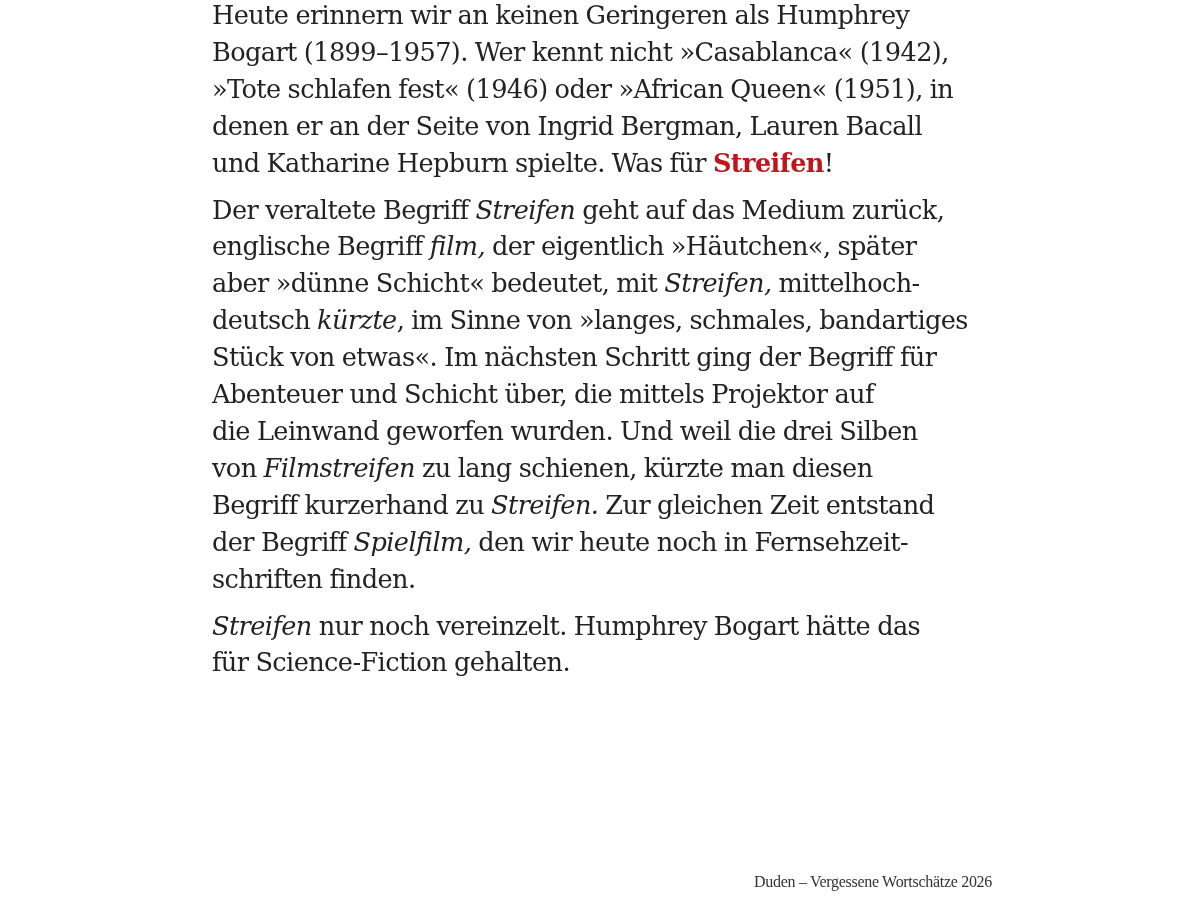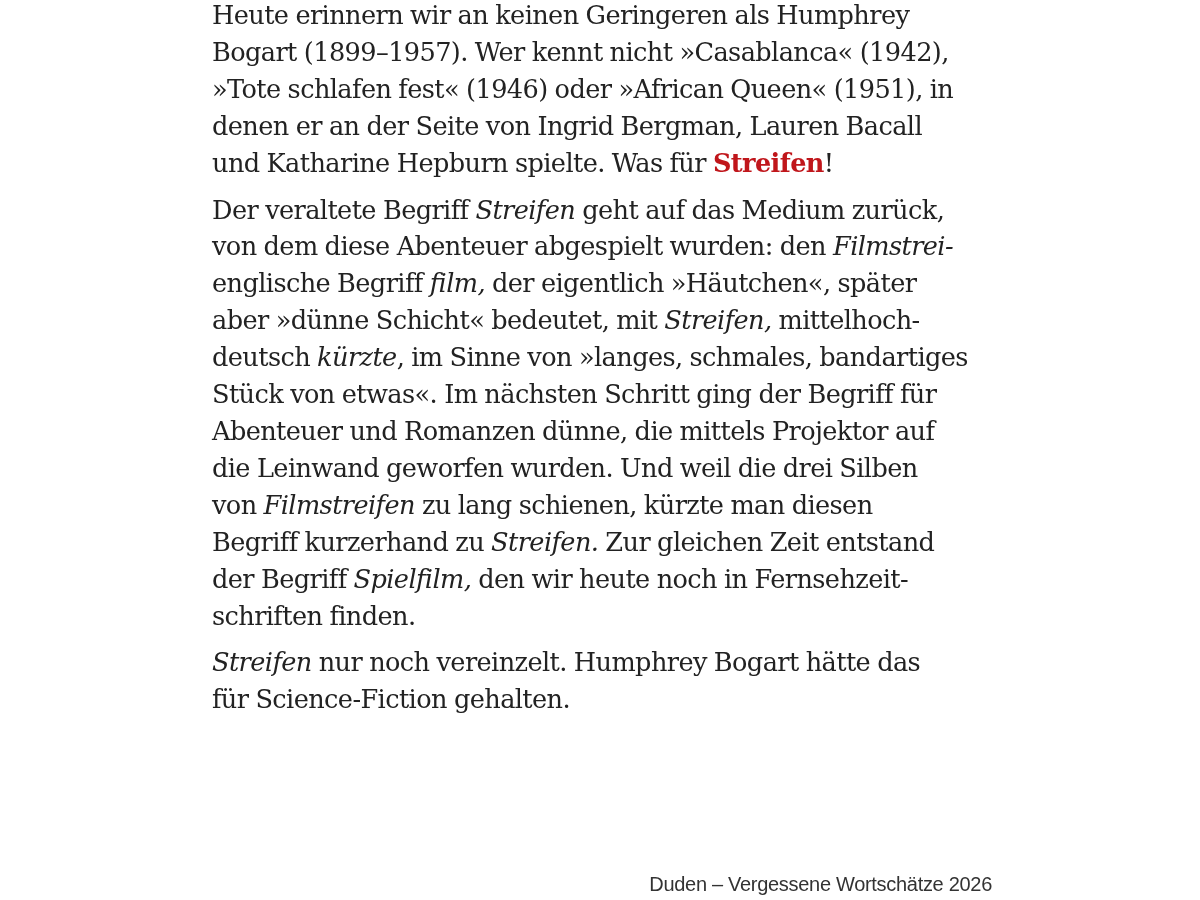--- a/index.html
+++ b/index.html
@@ -37,47 +37,46 @@
     }
     .it { font-style: italic; }
     .accent {
       color: #c0161b;
       font-weight: bold;
     }
     .footer {
       position: absolute;
       right: 208px;
       top: 873px;
-      font-family: Liberation Sans, sans-serif;
-      font-size: 20px;
+      font-family: Liberation Serif, serif;
+      font-size: 16px;
       color: #333333;
       letter-spacing: -0.3px;
       white-space: nowrap;
     }
   </style>
 </head>
 <body>
 
 <div class="page">
   <div class="article" id="article">
       <p>
         <span class="line"><span>Heute erinnern wir an keinen Geringeren als Humphrey</span></span>
         <span class="line"><span>Bogart (1899–1957). Wer kennt nicht »Casablanca« (1942),</span></span>
         <span class="line"><span>»Tote schlafen fest« (1946) oder »African Queen« (1951), in</span></span>
         <span class="line"><span>denen er an der Seite von Ingrid Bergman, Lauren Bacall</span></span>
         <span class="line"><span>und Katharine Hepburn spielte. Was für </span><span class="accent">Streifen</span><span>!</span></span>
       </p>
       <p>
         <span class="line"><span>Der veraltete Begriff </span><span class="it">Streifen</span><span> geht auf das Medium zurück,</span></span>
-        <span class="line"><span>von dem diese Abenteuer abgespielt wurden: den </span><span class="it">Filmstrei-</span></span>
         <span class="line"><span>englische Begriff </span><span class="it">film,</span><span> der eigentlich »Häutchen«, später</span></span>
         <span class="line"><span>aber »dünne Schicht« bedeutet, mit </span><span class="it">Streifen,</span><span> mittelhoch-</span></span>
         <span class="line"><span>deutsch </span><span class="it">kürzte</span><span>, im Sinne von »langes, schmales, bandartiges</span></span>
         <span class="line"><span>Stück von etwas«. Im nächsten Schritt ging der Begriff für</span></span>
-        <span class="line"><span>Abenteuer und Romanzen dünne, die mittels Projektor auf</span></span>
+        <span class="line"><span>Abenteuer und Schicht über, die mittels Projektor auf</span></span>
         <span class="line"><span>die Leinwand geworfen wurden. Und weil die drei Silben</span></span>
         <span class="line"><span>von </span><span class="it">Filmstreifen</span><span> zu lang schienen, kürzte man diesen</span></span>
         <span class="line"><span>Begriff kurzerhand zu </span><span class="it">Streifen.</span><span> Zur gleichen Zeit entstand</span></span>
         <span class="line"><span>der Begriff </span><span class="it">Spielfilm,</span><span> den wir heute noch in Fernsehzeit-</span></span>
         <span class="line"><span>schriften finden.</span></span>
       </p>
       <p>
         <span class="line"><span class="it">Streifen</span><span> nur noch vereinzelt. Humphrey Bogart hätte das</span></span>
         <span class="line"><span>für Science-Fiction gehalten.</span></span>
       </p>

